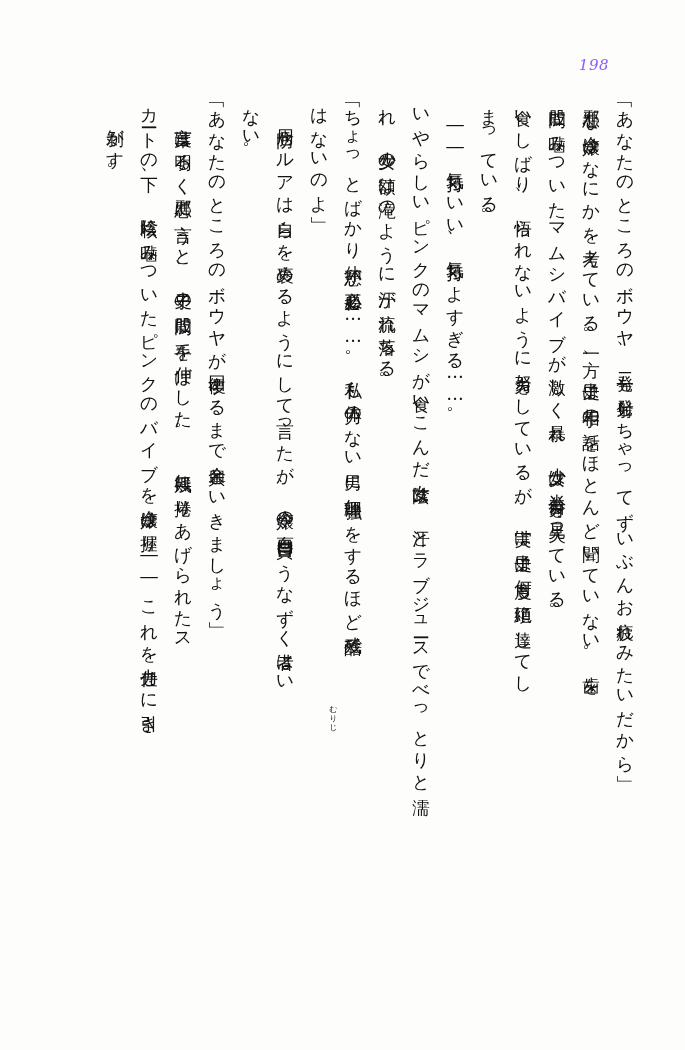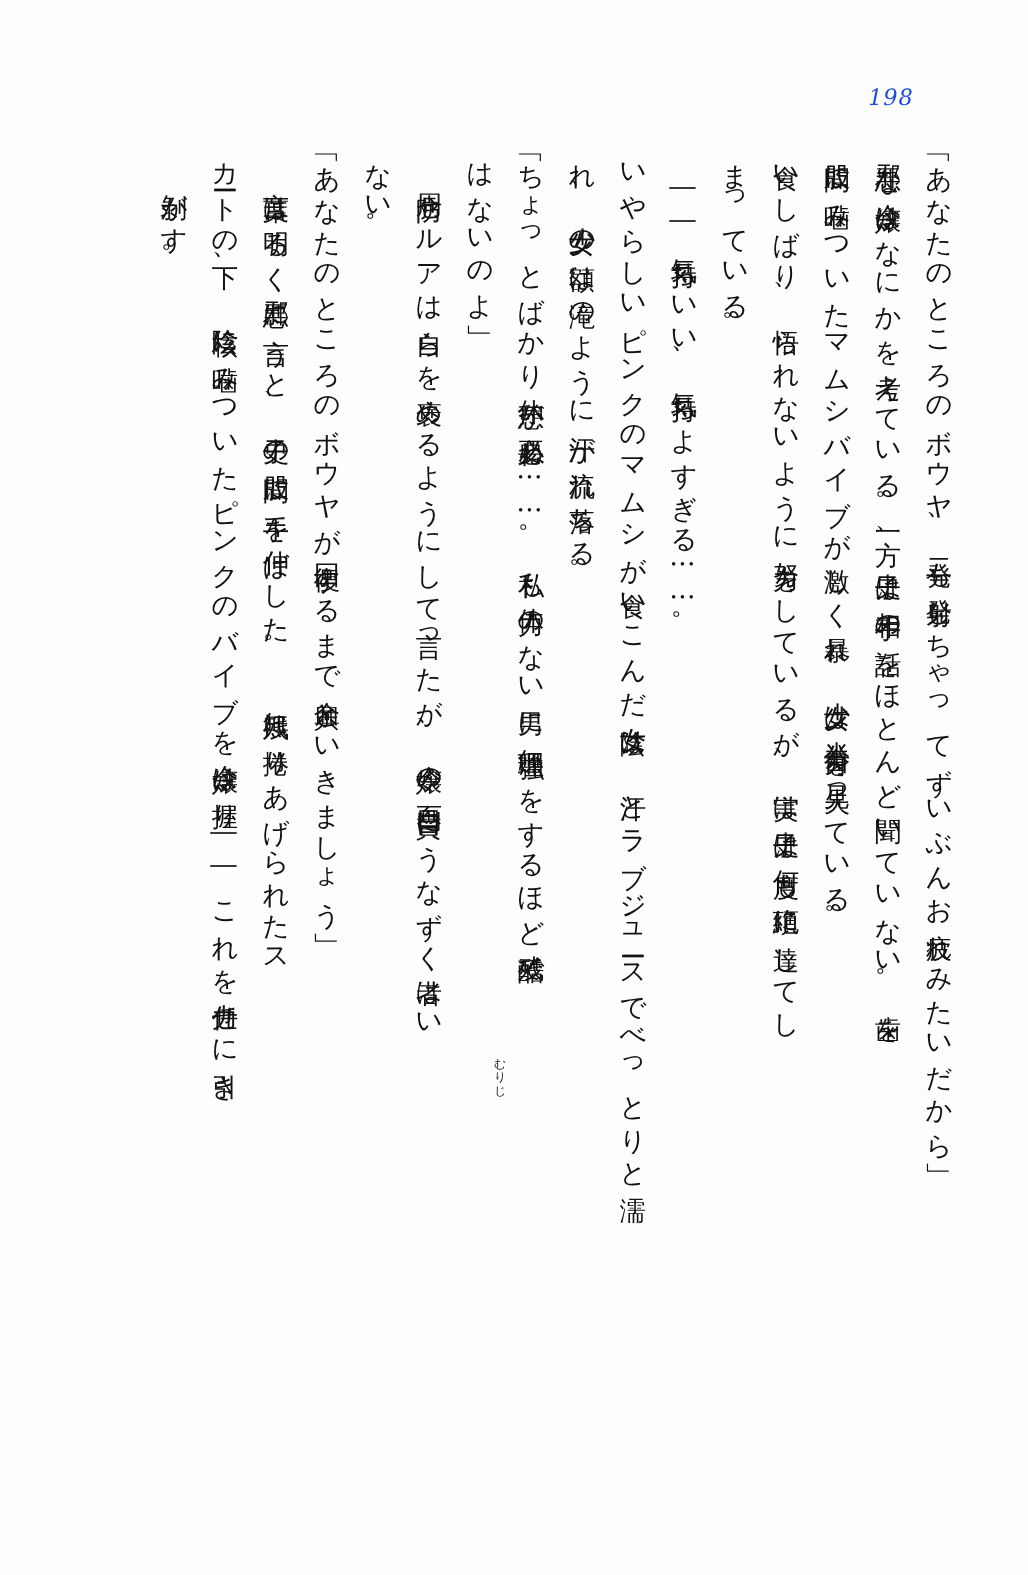--- a/index.html
+++ b/index.html
@@ -20,21 +20,21 @@
     height: 1050px;
     background: #fdfdfc;
   }
   .page-number {
     position: absolute;
     top: 56px;
     right: 76px;
     font-family: "DejaVu Serif", "Liberation Serif", serif;
     font-style: italic;
     font-size: 15px;
-    color: #1d4ed8;
+    color: #8b5cf6;
     letter-spacing: 0.5px;
   }
   .text-block {
     position: absolute;
     top: 96px;
     left: 44px;
     right: 52px;
     height: 880px;
     display: flex;
     flex-direction: row-reverse;

